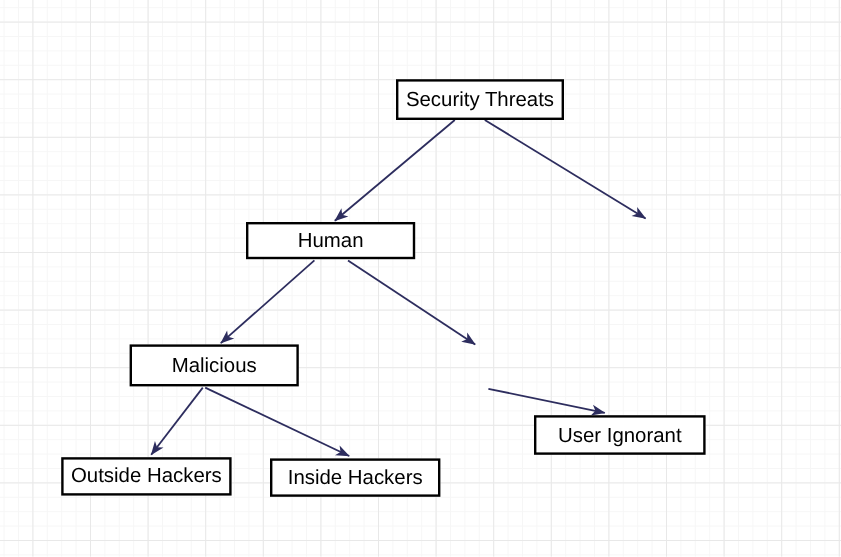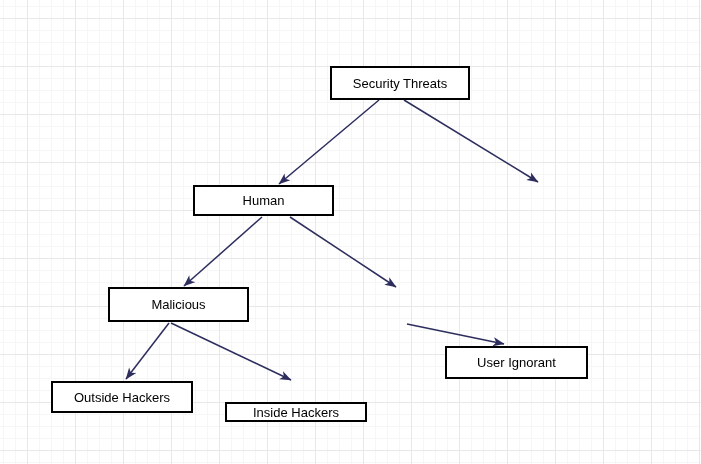--- a/index.html
+++ b/index.html
@@ -25,47 +25,47 @@
     background-position: 27px 0, 0 18px, 3px 0, 0 6px;
   }
   .node {
     position: absolute;
     box-sizing: border-box;
     background: #ffffff;
     border: 2px solid #000000;
     display: flex;
     align-items: center;
     justify-content: center;
-    font-size: 13px;
+    font-size: 17px;
     color: #000000;
     white-space: nowrap;
     z-index: 2;
   }
   #edges {
     position: absolute;
     left: 0;
     top: 0;
     width: 701px;
     height: 464px;
     z-index: 1;
   }
   #edges path.edge {
     stroke: #2d2d5e;
     stroke-width: 1.5;
     fill: none;
   }
   
   #n-security-threats { left: 330px; top: 66px;  width: 140px; height: 34px; }
-  #n-human            { left: 193px; top: 185px; width: 141px; height: 31px; }
+  #n-human            { left: 205px; top: 185px; width: 141px; height: 31px; }
   #n-disasters        { left: 470px; top: 183px; width: 141px; height: 32px; }
   #n-malicious        { left: 108px; top: 287px; width: 141px; height: 35px; }
   #n-non-malicious    { left: 330px; top: 288px; width: 141px; height: 35px; }
   #n-user-ignorant    { left: 445px; top: 346px; width: 143px; height: 33px; }
   #n-outside-hackers  { left: 51px;  top: 381px; width: 142px; height: 32px; }
-  #n-inside-hackers   { left: 225px; top: 402px; width: 142px; height: 20px; }
+  #n-inside-hackers   { left: 225px; top: 382px; width: 142px; height: 32px; }
 </style>
 </head>
 <body>
 
 <div id="canvas">
 
   <svg id="edges" viewBox="0 0 701 464" xmlns="http://www.w3.org/2000/svg">
     <defs>
       <marker id="arrowhead" markerWidth="16" markerHeight="12" refX="11.5" refY="5" orient="auto" markerUnits="userSpaceOnUse">
         <path d="M0.5,0.5 L12,5 L0.5,9.5 L3.5,5 Z" fill="#2d2d5e"></path>

